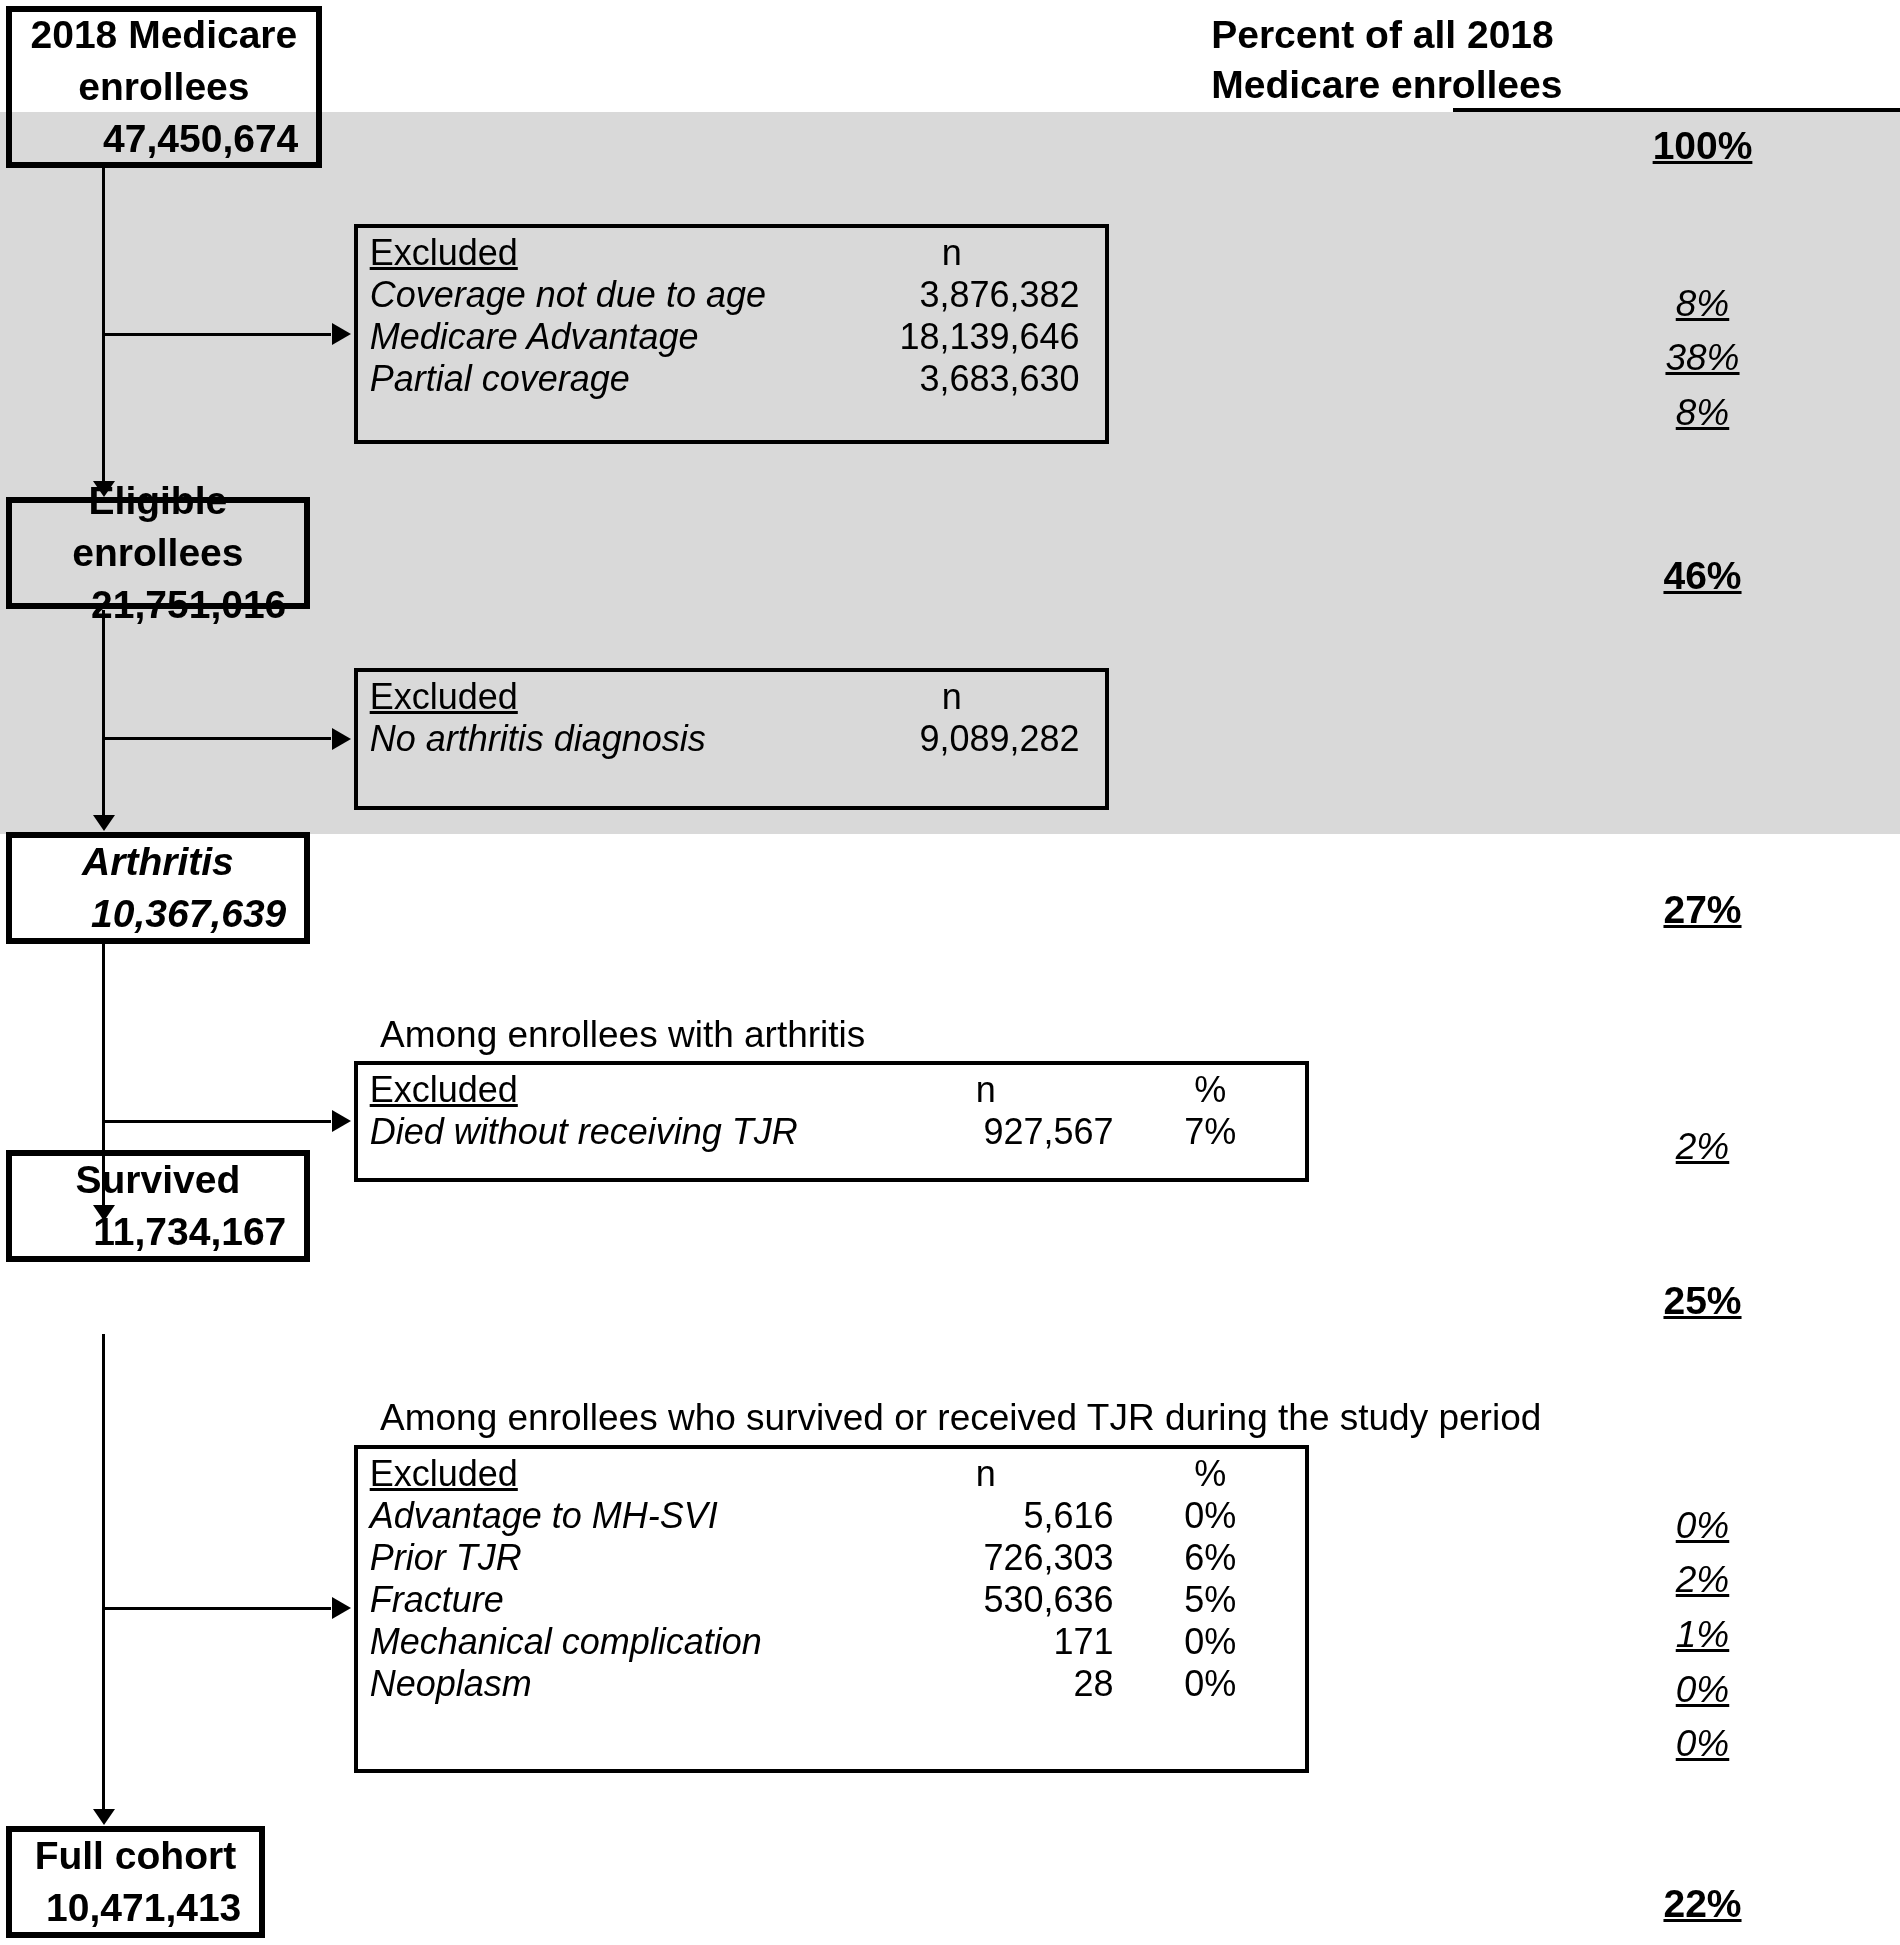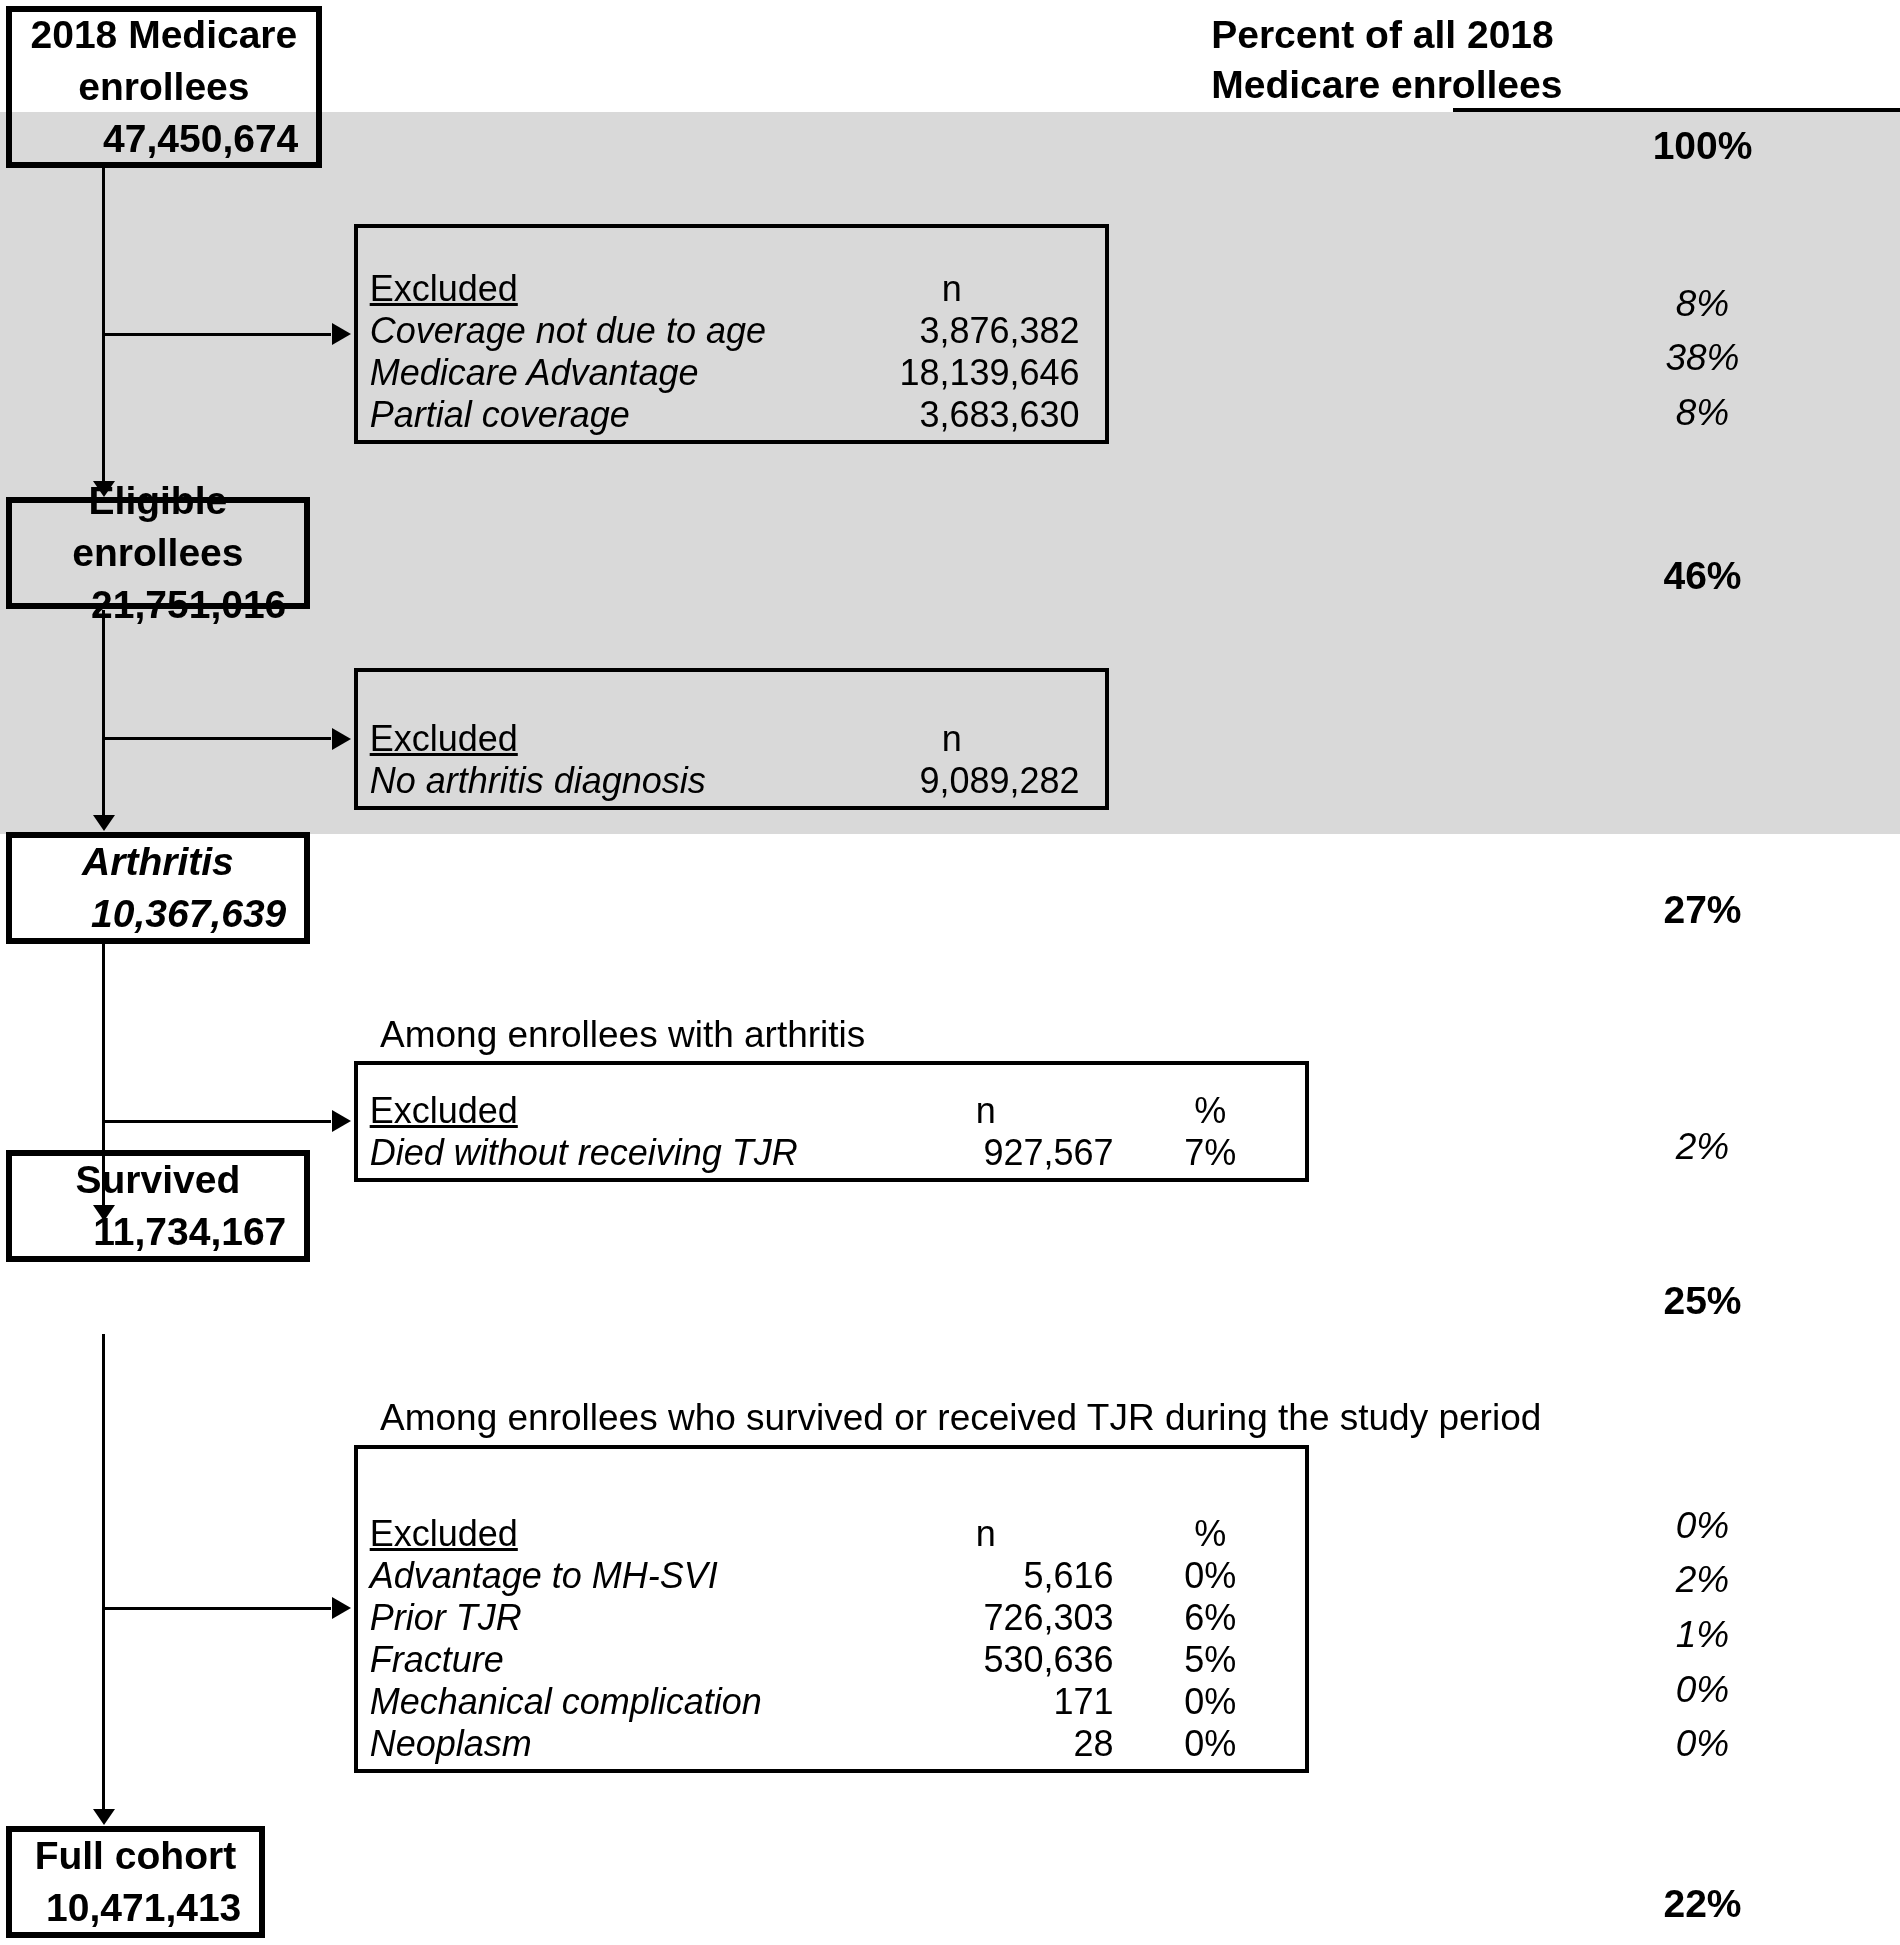--- a/index.html
+++ b/index.html
@@ -28,21 +28,21 @@
   }
   .flow-box .value{
     font-weight:bold;font-size:39px;line-height:52px;text-align:right;padding-right:17.6px;padding-left:16px;
   }
   
   .excl-box{
     position:absolute;
     border:4.9px solid #000;
     background:transparent;
     box-sizing:border-box;
-    display:flex;flex-direction:column;justify-content:flex-end;
+    display:flex;flex-direction:column;justify-content:flex-start;
     padding:3.9px 11.7px;
   }
   .excl-row{display:flex;align-items:center;}
   .excl-row .lbl{flex:1;font-size:36px;font-style:italic;white-space:nowrap;}
   .excl-row .hdr-lbl{flex:1;font-size:36px;font-style:normal;text-decoration:underline;white-space:nowrap;}
   .excl-row .ncol{width:283px;font-size:36px;text-align:right;padding-right:13.7px;}
   .excl-row .ncol.hdr{text-align:center;padding-right:0;}
   .excl-row .pcol{width:166px;font-size:36px;text-align:center;}
   .caption{
     position:absolute;font-size:37px;white-space:nowrap;
@@ -51,21 +51,21 @@
   .pct-header{
     position:absolute;right:6.8px;top:9.8px;width:683px;
     text-align:left;font-weight:bold;font-size:39px;line-height:50px;
   }
   .pct-underline{
     position:absolute;left:1453px;top:108px;width:448px;height:0;
     border-top:4.9px solid #000;
   }
   .pct-val{
     position:absolute;left:1556px;width:293px;text-align:center;
-    font-size:37px;white-space:nowrap;
+    font-size:37px;white-space:nowrap;text-decoration:underline;
   }
   .pct-val.bold{font-weight:bold;font-size:39px;}
   .pct-val.it{font-style:italic;}
   
   .vline{position:absolute;width:2.9px;background:#000;}
   .hline{position:absolute;height:2.9px;background:#000;}
   .arrow-down{
     position:absolute;width:0;height:0;
     border-left:11.7px solid transparent;border-right:11.7px solid transparent;
     border-top:16.6px solid #000;

